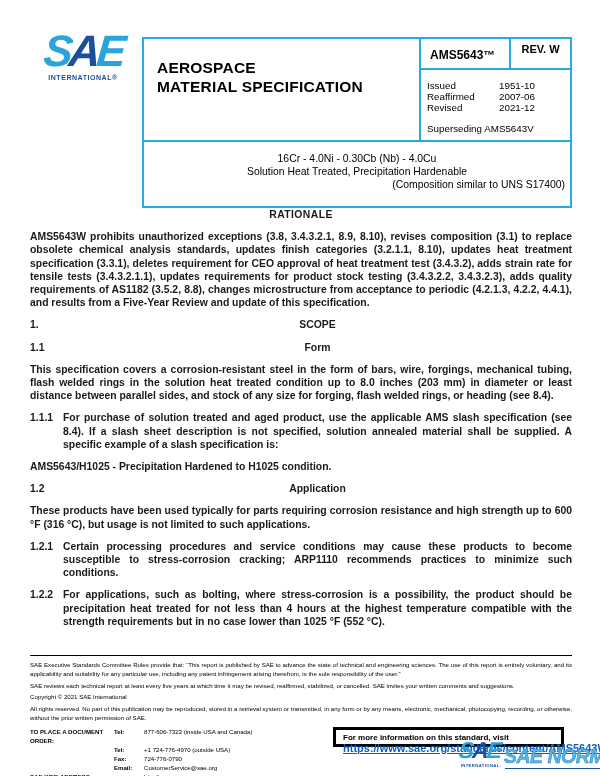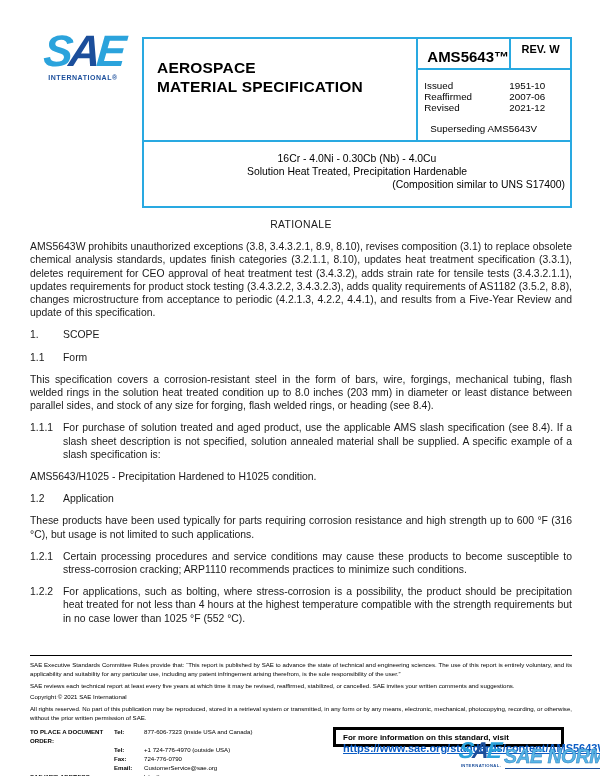--- a/index.html
+++ b/index.html
@@ -15,37 +15,37 @@
   .logo-word .l1 { color:#2ba3dc; }
   .logo-word .l2 { color:#1b4e9b; }
   .logo-word .l3 { color:#2ba3dc; }
   .logo-sub { font-size:7px; font-weight:bold; color:#1b4e9b; letter-spacing:0.55px; margin-top:3px; }
   
   .hbox { position:absolute; left:142px; top:37px; width:430px; height:171px; border:2px solid #29a9e1; background:#fff; }
   .hbox-top { display:flex; height:101px; }
   .cell-type { width:277px; border-right:2px solid #29a9e1; padding:19px 0 0 13px; font-size:15.5px; font-weight:bold; line-height:19px; letter-spacing:0.2px; color:#000; }
   .cell-right { flex:1; display:flex; flex-direction:column; }
   .cell-num-row { display:flex; height:31px; border-bottom:2px solid #29a9e1; }
-  .cell-num { flex:1; padding:9px 0 0 9px; font-weight:bold; font-size:15px; color:#000; }
+  .cell-num { flex:1; padding:9px 0 0 9px; font-weight:bold; font-size:12px; color:#000; }
   .cell-rev { width:61px; border-left:2px solid #29a9e1; text-align:center; padding-top:4px; font-weight:bold; font-size:11px; color:#000; }
   .cell-dates { padding:10px 0 0 6px; font-size:9.8px; line-height:11px; color:#000; }
-  .date-row { display:flex;gap:13px; }
+  .date-row { display:flex; }
   .date-label { width:72px; }
-  .superseding { margin-top:10px;margin-left:6px; }
+  .superseding { margin-top:10px; }
   .hbox-title { border-top:2px solid #29a9e1; text-align:center; font-size:10.4px; line-height:13px; padding-top:10px; color:#000; }
   .title-right { text-align:right; padding-right:5px; }
   
-  .content { position:absolute; left:30px; top:218px; width:542px; font-size:10.4px; line-height:13.2px; color:#1a1a1a; }
+  .content { position:absolute; left:30px; top:208px; width:542px; font-size:10.4px; line-height:13.2px; color:#1a1a1a;font-weight:bold; }
   .rationale-h { text-align:center; letter-spacing:0.4px; margin-bottom:9px; }
   .para { text-align:justify; margin-bottom:9px; }
   .para-left { text-align:left; margin-bottom:9px; }
   .item { display:flex; margin-bottom:9px; }
   .item-num { width:33px; flex:none; }
   .item-body { flex:1; text-align:justify; }
-  .item-title { flex:1; text-align:left; }
+  .item-title { flex:1; text-align:center; }
   
   .footer-rule { position:absolute; left:30px; top:655px; width:542px; border-top:1px solid #000; }
   .footer { position:absolute; left:30px; top:661px; width:542px; font-size:6.1px; line-height:8.8px; color:#000; }
   .fpara { text-align:justify; margin-bottom:3px; }
   .order { display:grid; grid-template-columns:84px 30px 1fr; line-height:9px; margin-top:4px; }
   .order .b { font-weight:bold; }
   
   .infobox { position:absolute; left:333px; top:727px; width:231px; height:20px; border:3px solid #000000; background:#fff; padding:3px 7px; font-size:8px; font-weight:bold; line-height:10px; color:#000; }
   .infobox a { color:#0b5cc4; text-decoration:underline; font-size:11px; }
   

